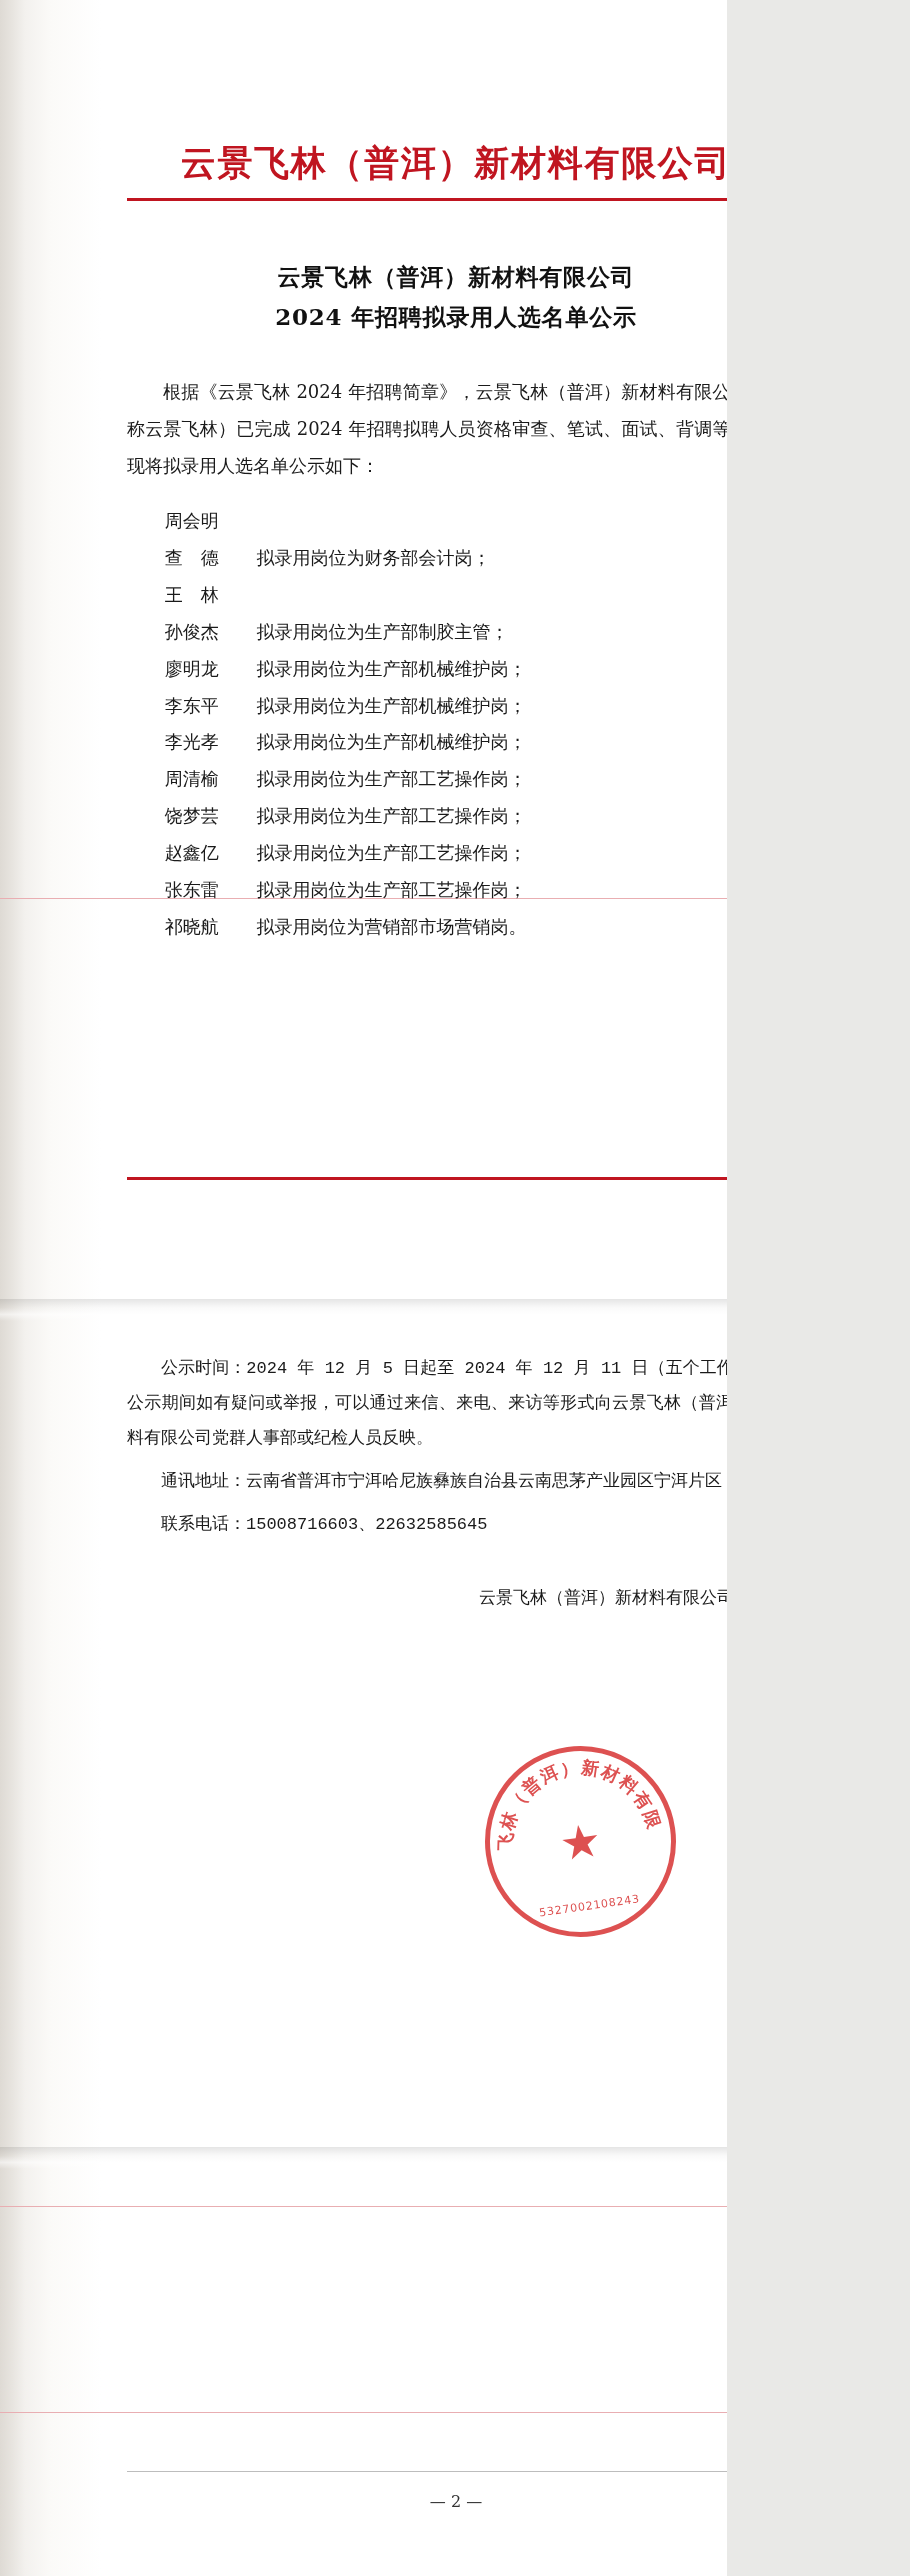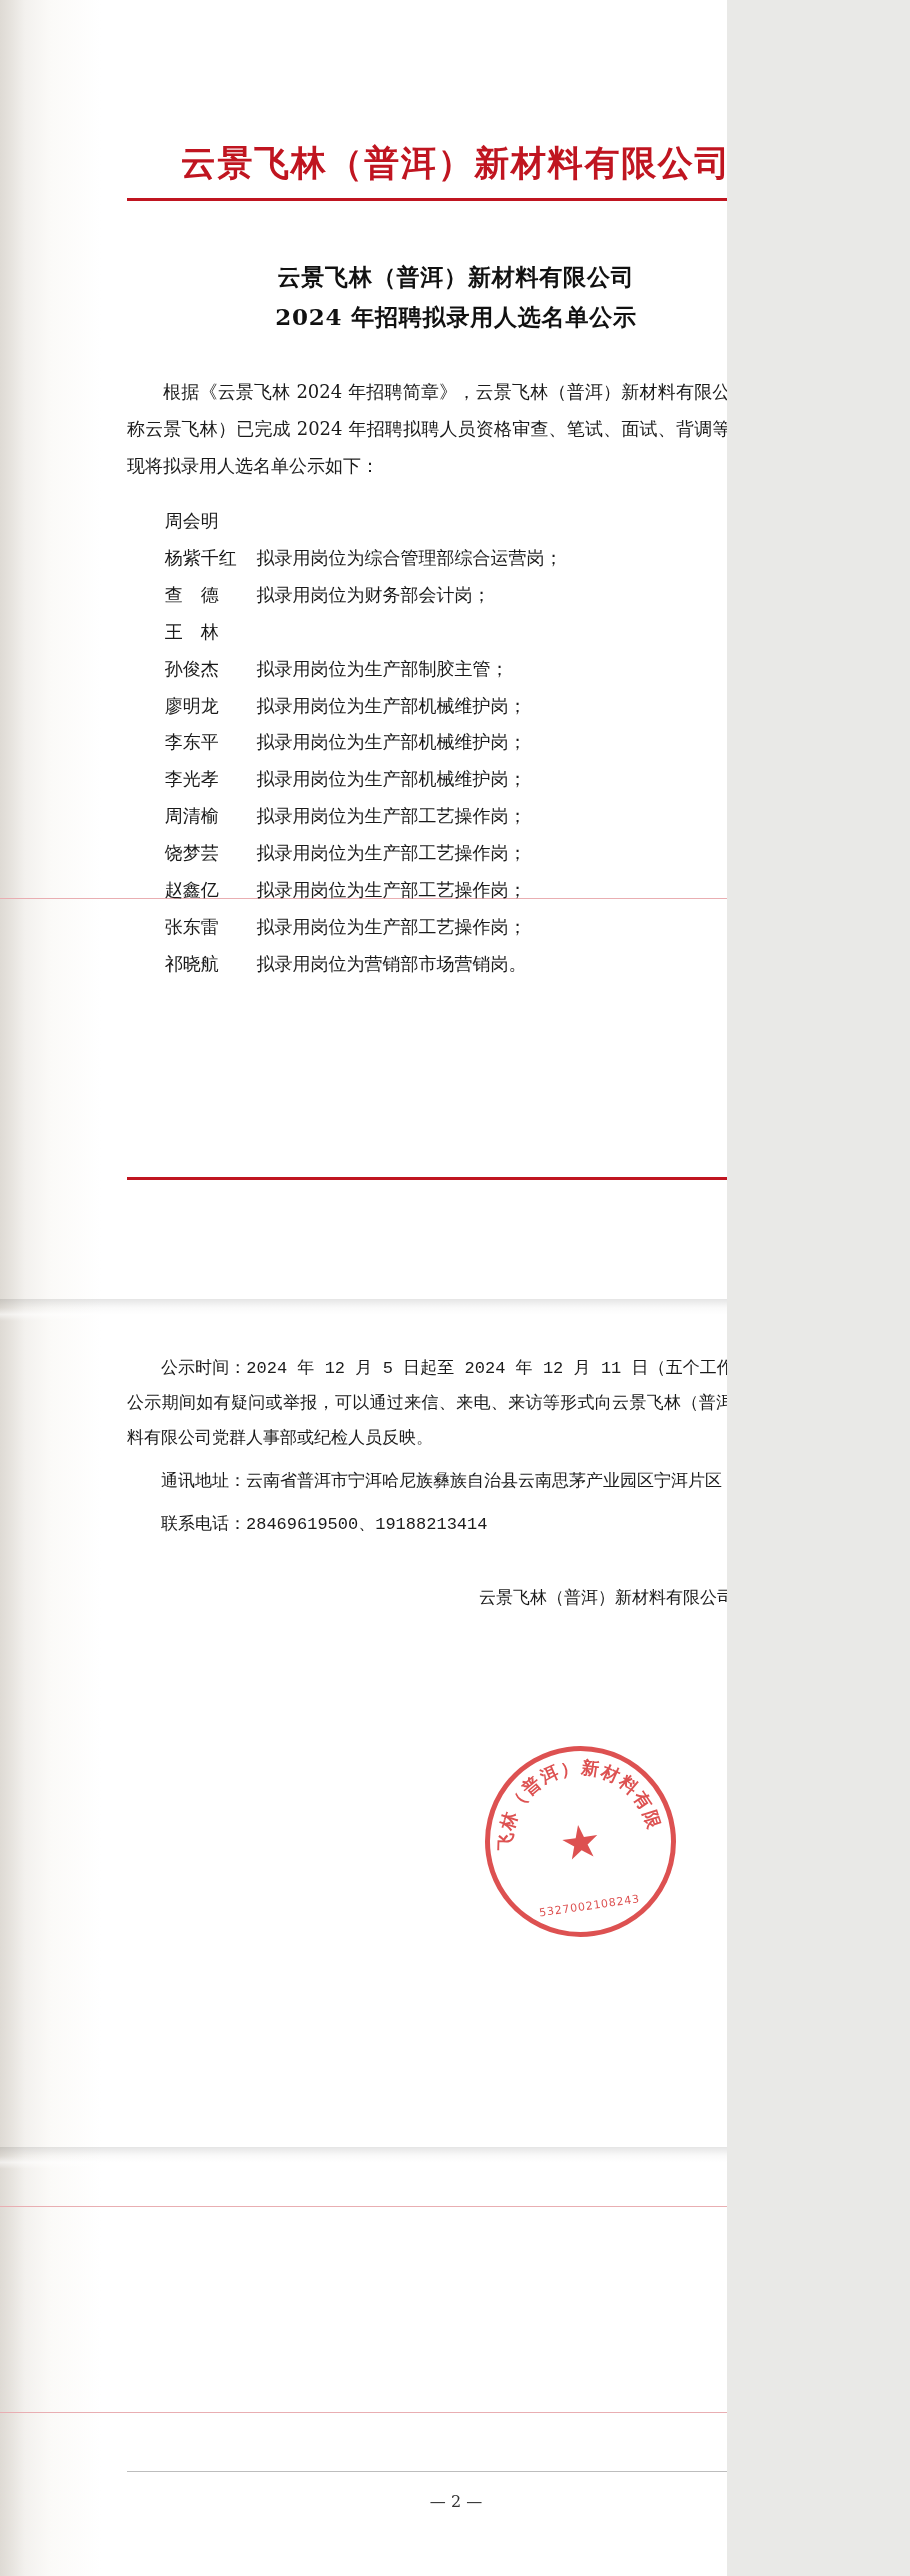--- a/index.html
+++ b/index.html
@@ -235,24 +235,20 @@
     </div>
 
     <div class="body">
       <p class="para">根据《云景飞林 2024 年招聘简章》，云景飞林（普洱）新材料有限公司（简称云景飞林）已完成 2024 年招聘拟聘人员资格审查、笔试、面试、背调等工作，现将拟录用人选名单公示如下：</p>
 
       <div class="namelist">
         <div class="name-row">
           <span class="nm">周会明</span>
         </div>
         <div class="name-row">
-          <span class="nm">杨紫千红</span>
-          <span class="ps">拟录用岗位为综合管理部综合运营岗；</span>
-        </div>
-        <div class="name-row">
           <span class="nm">查　德</span>
           <span class="ps">拟录用岗位为财务部会计岗；</span>
         </div>
         <div class="name-row">
           <span class="nm">王　林</span>
         </div>
         <div class="name-row">
           <span class="nm">孙俊杰</span>
           <span class="ps">拟录用岗位为生产部制胶主管；</span>
         </div>
@@ -290,21 +286,21 @@
         </div>
       </div>
     </div>
   </div>
 
   <div class="red-band band1"></div>
 
   <div class="sheet2">
     <p class="para">公示时间：2024 年 12 月 5 日起至 2024 年 12 月 11 日（五个工作日）。公示期间如有疑问或举报，可以通过来信、来电、来访等形式向云景飞林（普洱）新材料有限公司党群人事部或纪检人员反映。</p>
     <p class="para">通讯地址：云南省普洱市宁洱哈尼族彝族自治县云南思茅产业园区宁洱片区</p>
-    <p class="para">联系电话：28469619500、19188213414</p>
+    <p class="para">联系电话：15008716603、22632585645</p>
 
     <div class="sign">
       <div>云景飞林（普洱）新材料有限公司</div>
     </div>
   </div>
 
   <div class="seal">
     <svg class="arc" viewBox="0 0 215 215">
       <defs>
         <path id="sealArc" d="M 26,118 A 82,82 0 1 1 189,118"></path>

